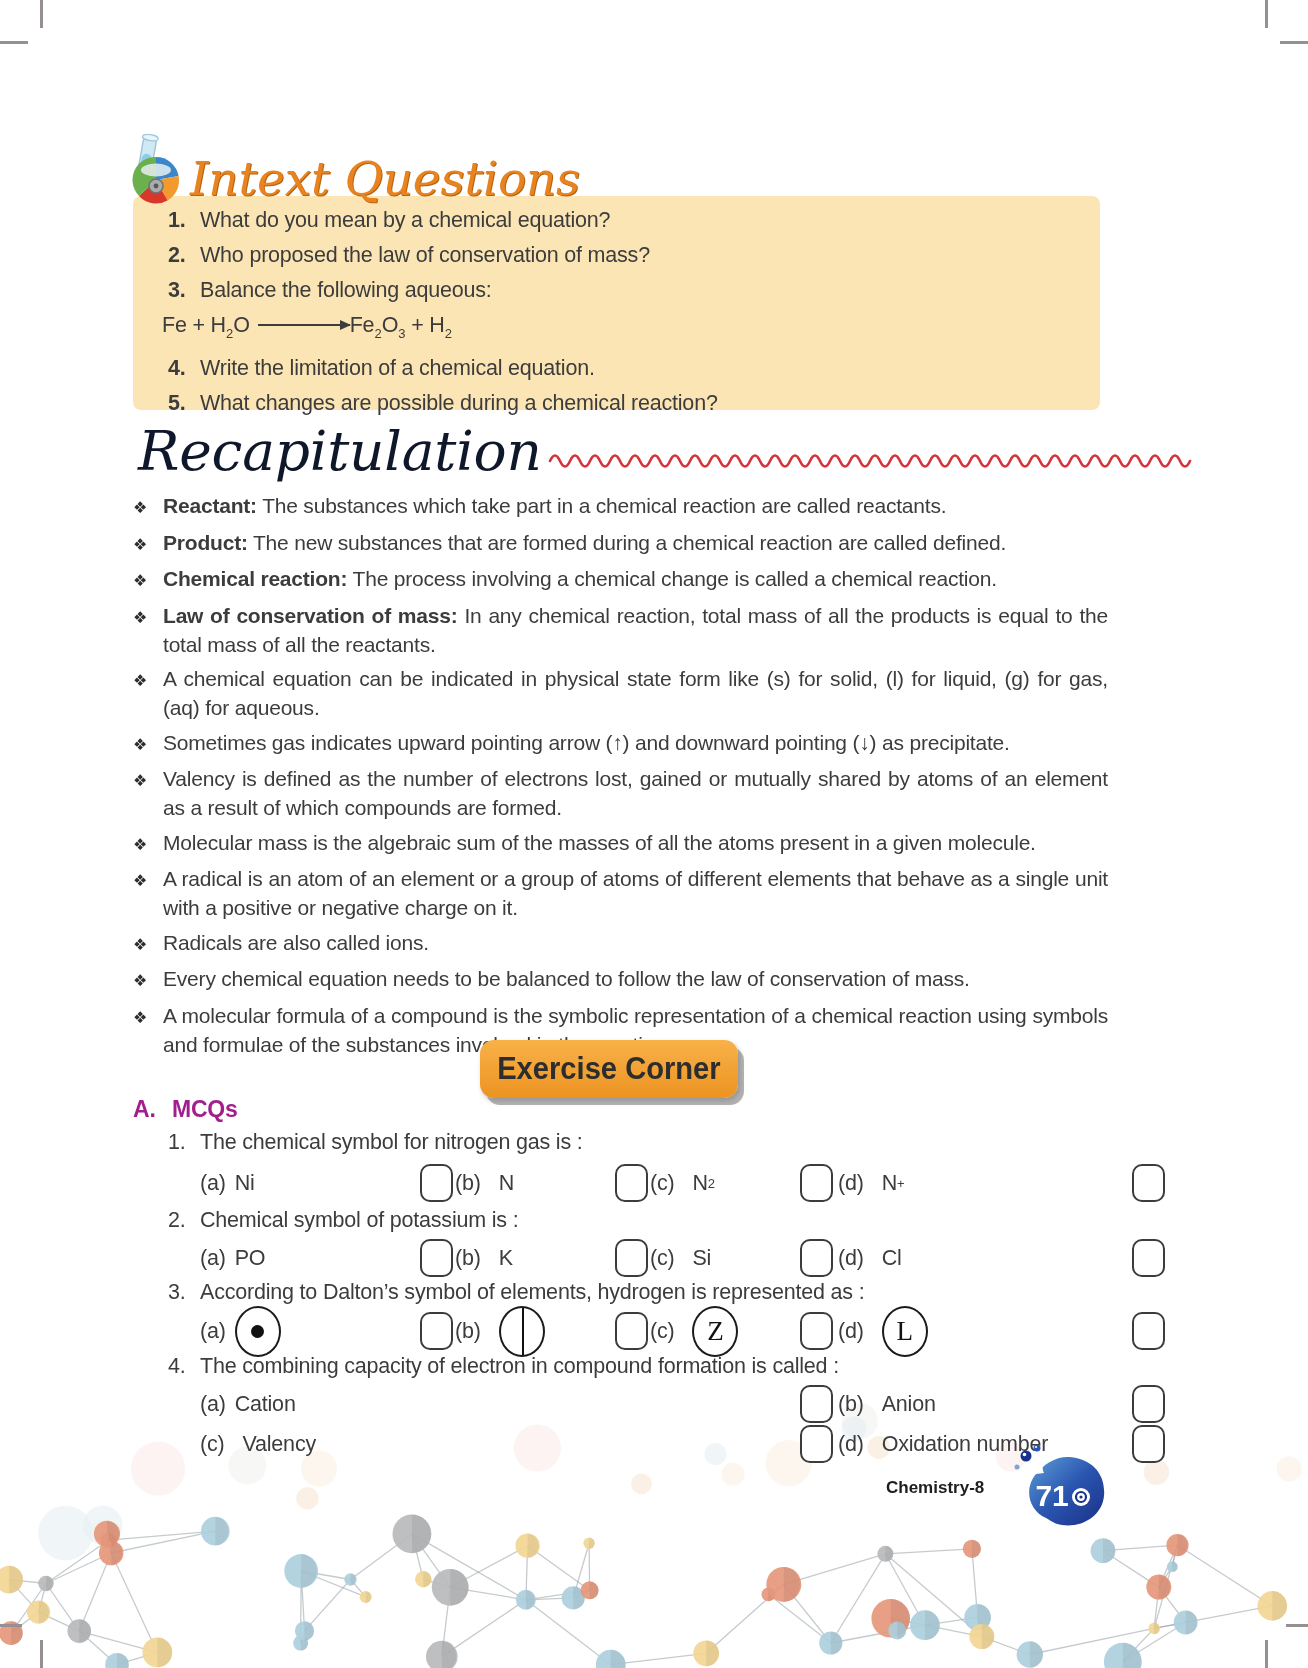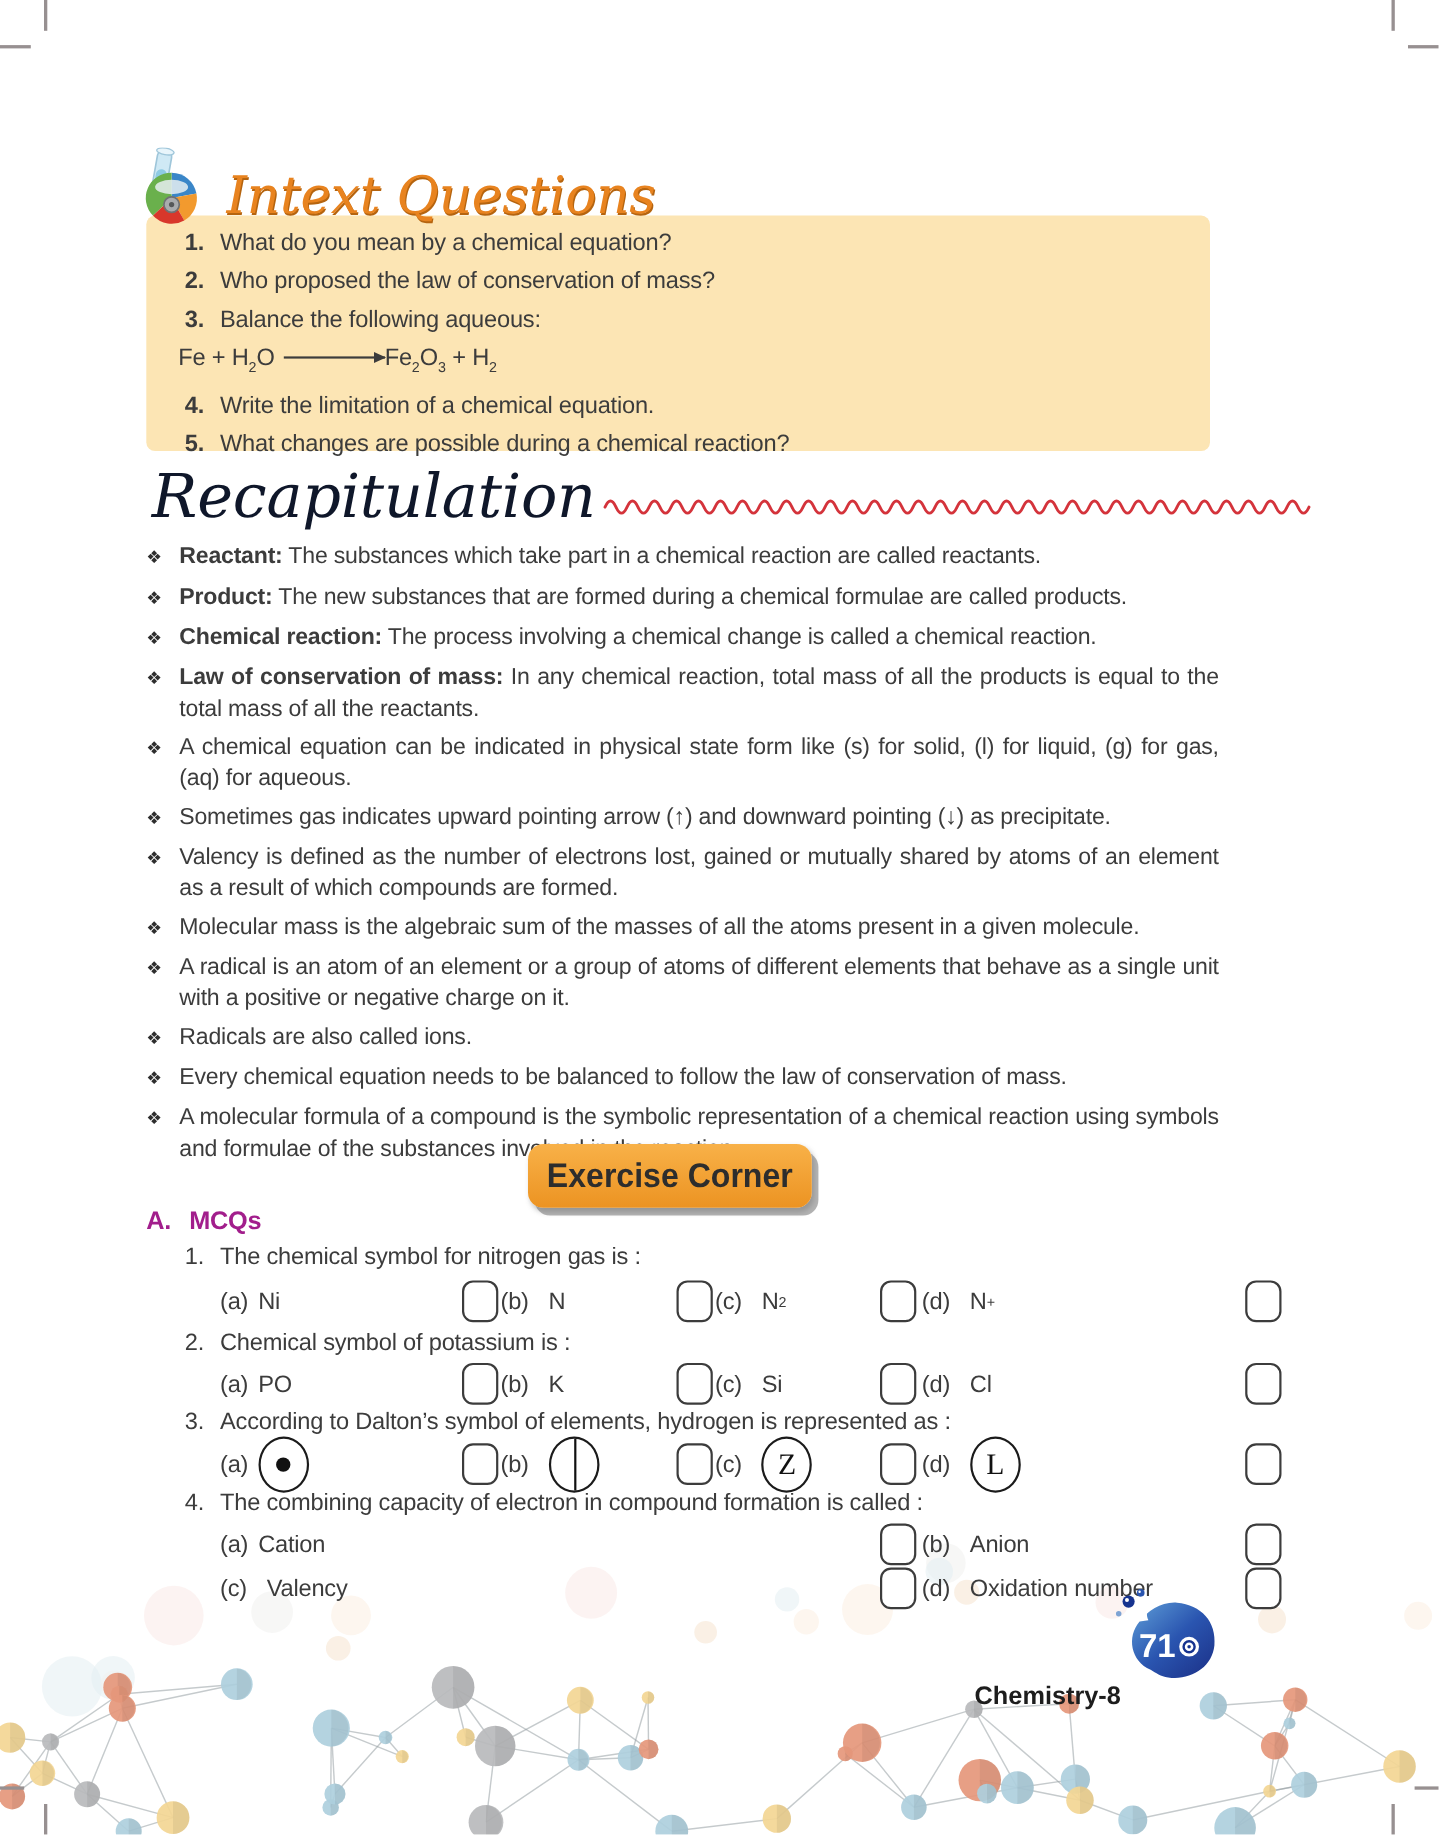--- a/index.html
+++ b/index.html
@@ -3,21 +3,21 @@
 <meta charset="utf-8">
 <style>
   html,body{margin:0;padding:0;background:#ffffff;}
   .page{position:relative;width:1308px;height:1668px;background:#fff;overflow:hidden;
         font-family:"Liberation Sans","DejaVu Sans",sans-serif;color:#3c3c3c;letter-spacing:-0.2px;}
   
   .crop{position:absolute;background:#979091;z-index:3;}
   
   .script-title{font-family:"DejaVu Serif","Liberation Serif",serif;font-style:italic;white-space:nowrap;}
   .intext-header{position:absolute;left:128px;top:134px;display:flex;align-items:flex-end;z-index:2;}
-  .intext-title{font-size:47px;color:#e8831f;text-shadow:1px 1px 0 #b5640f;line-height:1;margin-left:22px;padding-bottom:2px;}
+  .intext-title{font-size:47px;color:#e8831f;text-shadow:1px 1px 0 #b5640f;line-height:1;margin-left:6px;padding-bottom:2px;}
   
   .qbox{position:absolute;left:133px;top:196px;width:967px;height:214px;background:#fce5b4;border-radius:8px;z-index:1;padding-top:7px;box-sizing:border-box;}
   .q-row{display:flex;line-height:35px;font-size:21.5px;padding-left:35px;}
   .q-num{width:32px;font-weight:bold;flex:none;}
   .q-text{flex:1;}
   .equation{margin-left:29px;line-height:35px;font-size:21.5px;}
   .sub{font-size:13px;vertical-align:-6px;letter-spacing:0;}
   .sup{font-size:13px;vertical-align:7px;letter-spacing:0;}
   .eq-arrow{display:inline-block;width:92px;height:0;border-top:2px solid #3c3c3c;position:relative;vertical-align:middle;margin:0 0 3px 8px;}
   .eq-arrow::after{content:'';position:absolute;right:-1px;top:-6px;width:0;height:0;
@@ -46,21 +46,21 @@
   .mcq-row{position:relative;margin-left:32px;overflow:visible;}
   .opt{position:absolute;top:0;height:100%;display:flex;align-items:center;font-size:21.5px;}
   .opt-label{margin-right:9px;}
   .opt-gap{margin-right:18px;}
   .ansbox{position:absolute;top:50%;transform:translateY(-50%);width:33px;height:38px;border:2px solid #3c3c3c;border-radius:10px;background:#fff;box-sizing:border-box;}
   .dcircle{display:inline-flex;width:46px;height:51px;border:2.5px solid #1b1b1b;border-radius:50%;align-items:center;justify-content:center;background:#fff;box-sizing:border-box;position:relative;}
   .ddot{width:13px;height:13px;border-radius:50%;background:#111;}
   .dvline{position:absolute;left:50%;top:0;width:2px;height:100%;background:#111;}
   .dletter{font-family:"Liberation Serif","DejaVu Serif",serif;font-size:27px;color:#111;line-height:1;}
   
-  .footer-book{position:absolute;left:886px;top:1528px;font-size:23px;font-weight:bold;color:#1d1d1d;z-index:2;letter-spacing:0;}
+  .footer-book{position:absolute;left:886px;top:1478px;font-size:17px;font-weight:bold;color:#1d1d1d;z-index:2;letter-spacing:0;}
   .page-badge{position:absolute;left:1012px;top:1442px;z-index:2;}
   #molecule-bg{position:absolute;left:0;bottom:0;z-index:0;}
   svg{display:block;}
 </style>
 </head>
 <body>
 
 <div class="page">
 
   <svg id="molecule-bg" width="1308" height="272" viewBox="0 0 1308 272">
@@ -314,21 +314,21 @@
       </svg>
   </div>
 
   <div class="bullets" id="bullets">
       <div class="bullet">
         <span class="bullet-glyph">❖</span>
         <span class="bullet-text"><b>Reactant:</b><span> The substances which take part in a chemical reaction are called reactants.</span></span>
       </div>
       <div class="bullet">
         <span class="bullet-glyph">❖</span>
-        <span class="bullet-text"><b>Product:</b><span> The new substances that are formed during a chemical formulae are called products.</span></span>
+        <span class="bullet-text"><b>Product:</b><span> The new substances that are formed during a chemical reaction are called defined.</span></span>
       </div>
       <div class="bullet">
         <span class="bullet-glyph">❖</span>
         <span class="bullet-text"><b>Chemical reaction:</b><span> The process involving a chemical change is called a chemical reaction.</span></span>
       </div>
       <div class="bullet">
         <span class="bullet-glyph">❖</span>
         <span class="bullet-text"><b>Law of conservation of mass:</b><span> In any chemical reaction, total mass of all the products is equal to the total mass of all the reactants.</span></span>
       </div>
       <div class="bullet">

